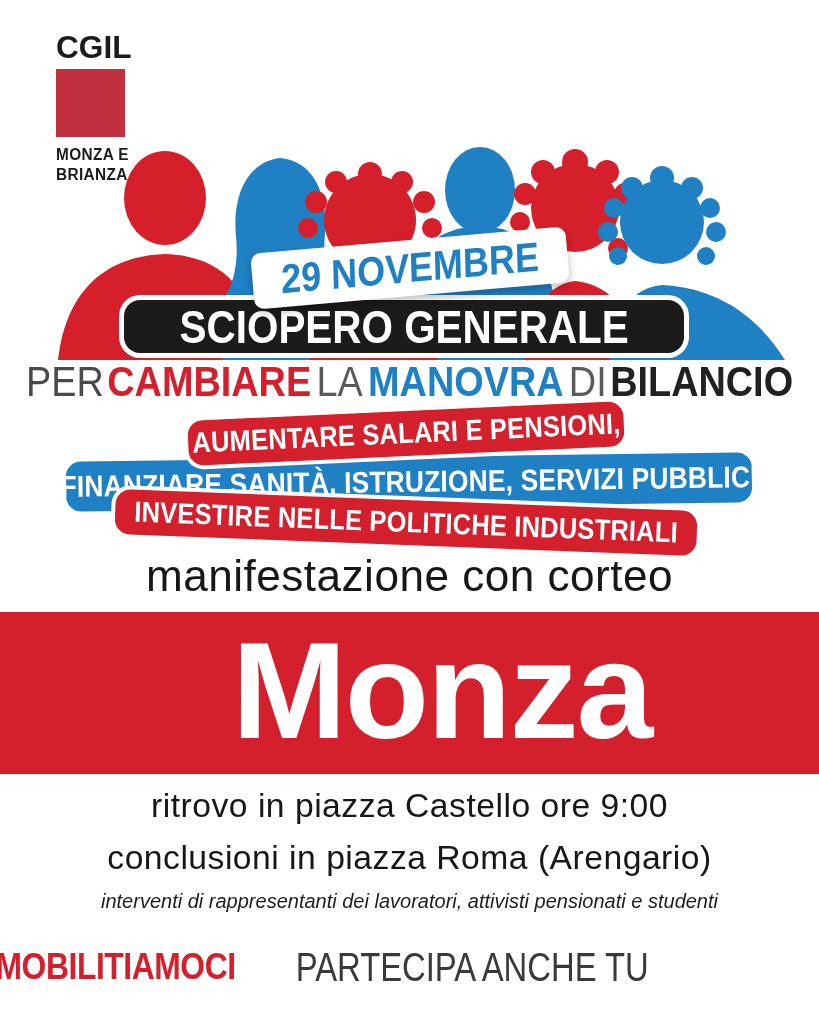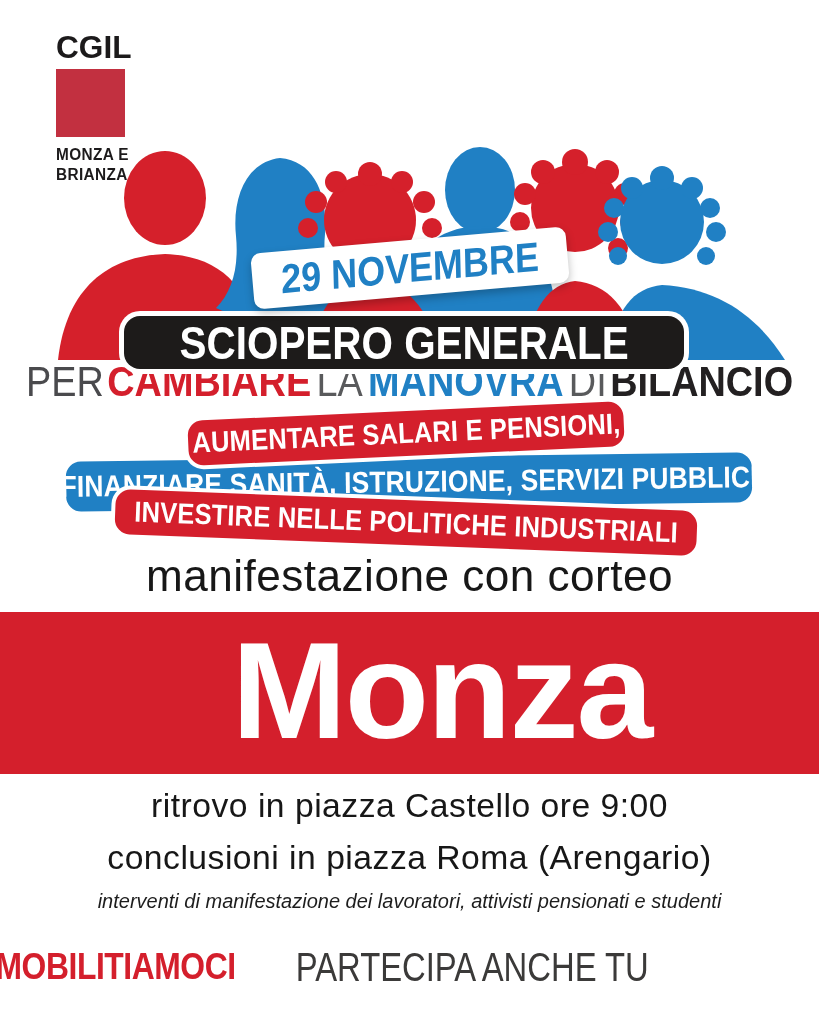--- a/index.html
+++ b/index.html
@@ -32,21 +32,21 @@
     box-shadow: 0 4px 9px rgba(0,0,0,0.25);
     display: flex; align-items: center; justify-content: center;
   }
   .badge-text {
     color: #2080c4; font-size: 41px; font-weight: 900; white-space: nowrap;
     transform: scaleX(0.88) skewX(-4deg); letter-spacing: 0px;
   }
 
   
   .banner {
-    position: absolute; left: 124px; top: 316px; width: 560px; height: 53px;
+    position: absolute; left: 124px; top: 300px; width: 560px; height: 53px;
     background: #1d1b1a; border-radius: 16px; z-index: 3;
     box-shadow: 0 0 0 5px #ffffff;
     display: flex; align-items: center; justify-content: center;
   }
   .banner-text {
     color: #ffffff; font-size: 47px; font-weight: 900; white-space: nowrap;
     transform: scaleX(0.86); letter-spacing: 0px;
   }
 
   
@@ -242,20 +242,20 @@
 
   <div class="subtitle">manifestazione con corteo</div>
 
   <div class="city-band">
     <div class="city-name">Monza</div>
   </div>
 
   <div class="detail detail1">ritrovo in piazza Castello ore 9:00</div>
   <div class="detail detail2">conclusioni in piazza Roma (Arengario)</div>
 
-  <div class="note note1">interventi di manifestazione dei lavoratori, attivisti pensionati e studenti</div>
+  <div class="note note1">interventi di rappresentanti dei lavoratori, attivisti pensionati e studenti</div>
 
   <div class="footer">
     <span class="cta-red">MOBILITIAMOCI</span>
     <span class="cta-dark">PARTECIPA ANCHE TU</span>
   </div>
 
 </div>
 
 </body></html>

